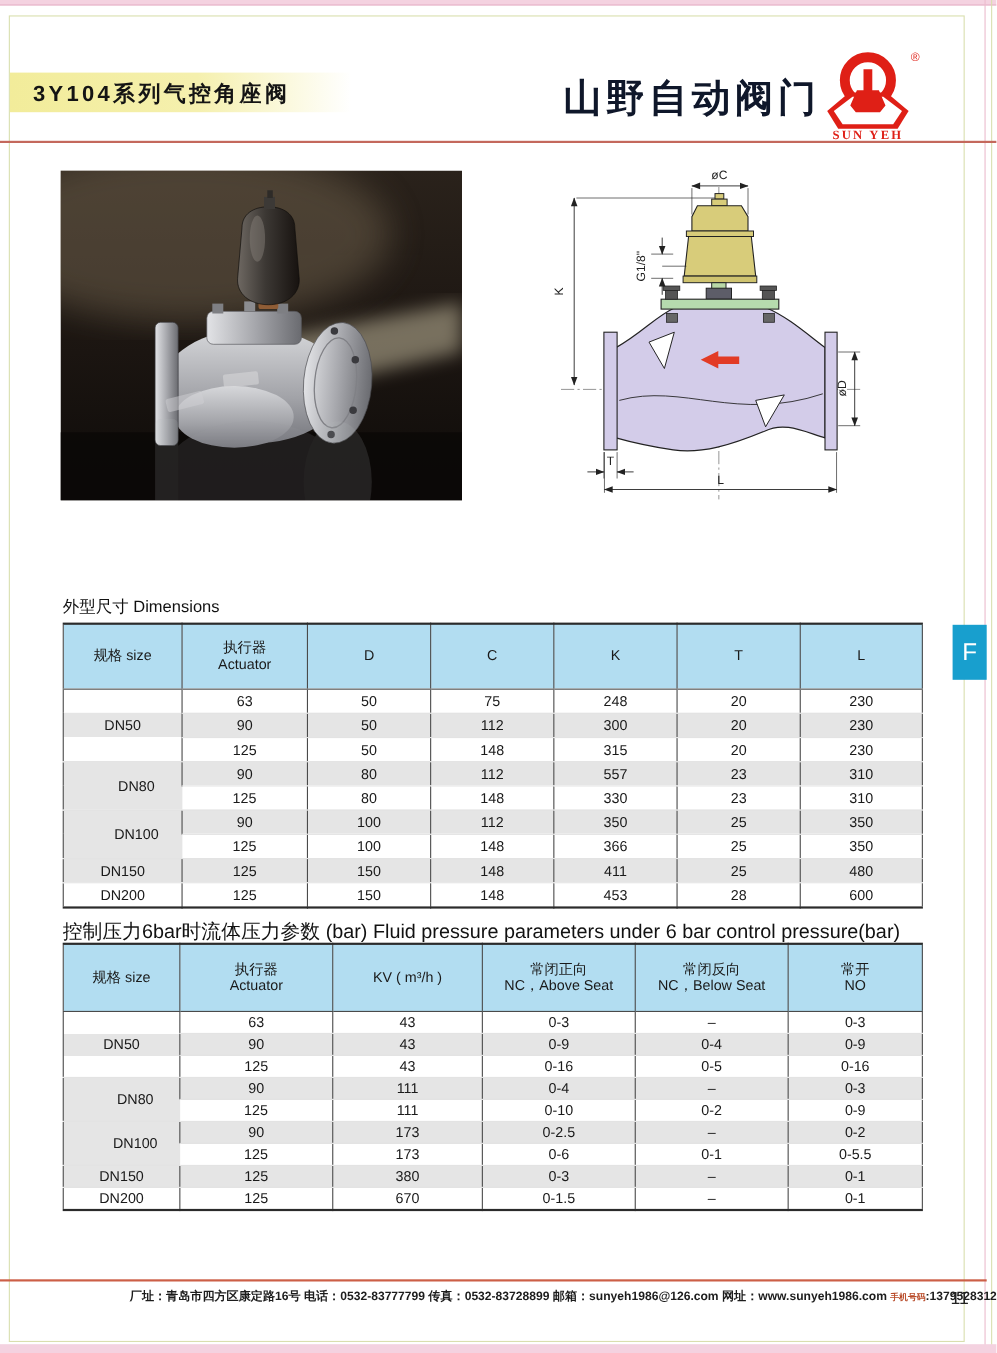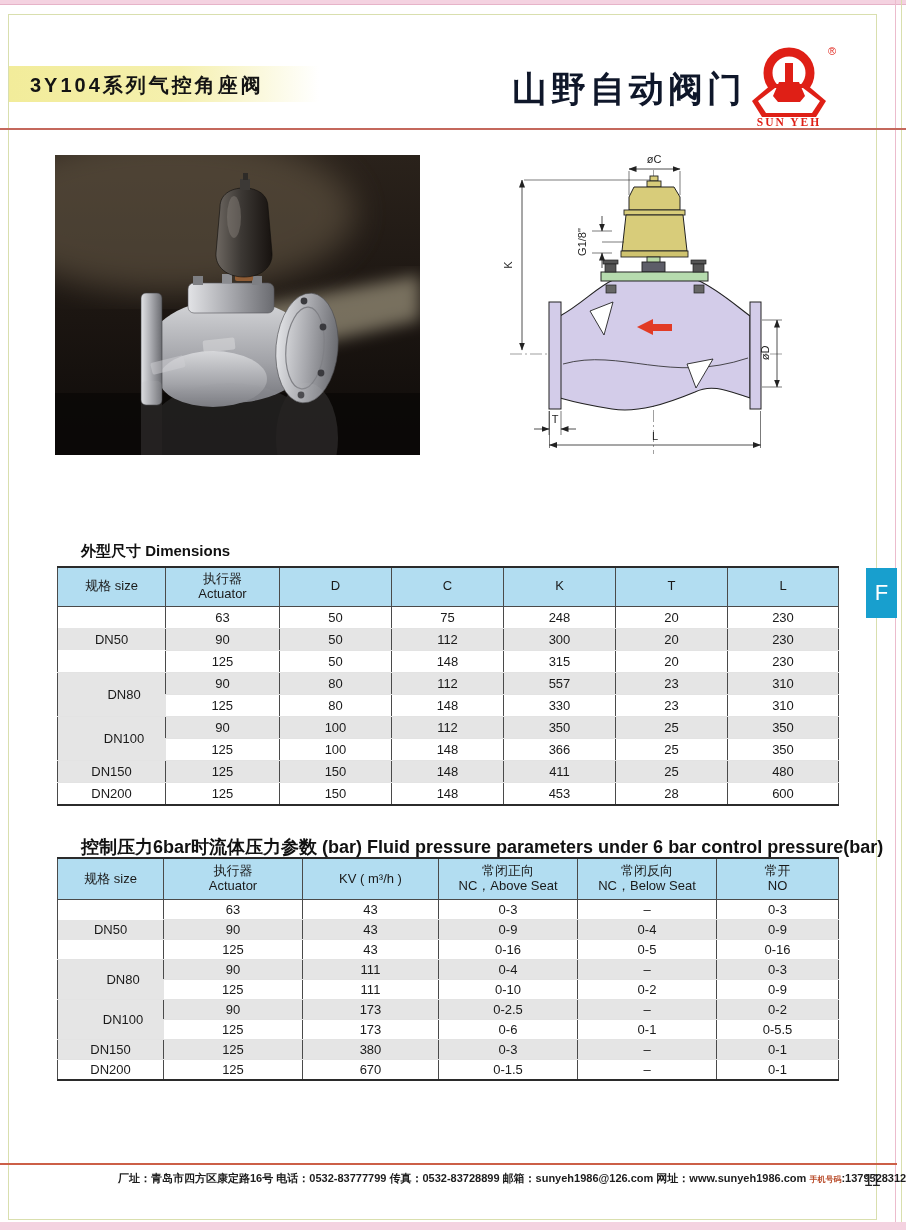--- a/index.html
+++ b/index.html
@@ -25,30 +25,30 @@
 
   
   .photo{left:55px;top:155px;width:365px;height:300px;}
   .diagram{left:500px;top:152px;width:345px;height:318px;}
   .dim-label{font-size:11px;fill:#222;font-family:"Liberation Sans","DejaVu Sans",sans-serif;}
   .cl{stroke:#777;stroke-width:0.7;stroke-dasharray:12 3 2 3;}
   .dim{stroke:#222;stroke-width:0.8;fill:none;}
   .ext{stroke:#222;stroke-width:0.6;fill:none;}
 
   
-  .sec-title{font-weight:bold;font-size:15px;color:#111;white-space:nowrap;margin-left:24px;}
+  .sec-title{font-weight:normal;font-size:15px;color:#111;white-space:nowrap;}
   .t1-title{left:57px;top:542px;}
   .t2-title{left:57px;top:835px;font-size:18px;}
   .t1-pos{left:57px;top:566px;}
   .t2-pos{left:57px;top:857px;}
   table.dtable{border-collapse:collapse;table-layout:fixed;width:781px;font-size:13px;
      border-top:2px solid #2b2b2b;border-bottom:2px solid #2b2b2b;
      border-left:1px solid #4a4a4a;border-right:1px solid #4a4a4a;}
   .dtable th{background:#b2ddf1;font-weight:normal;border-left:1px solid #4a4a4a;
-     border-bottom:1px solid #4a4a4a;padding:4px 0;line-height:1.15;text-align:center;}
+     border-bottom:1px solid #4a4a4a;padding:14px 0;line-height:1.15;text-align:center;}
   .dtable td{border-left:1px solid #4a4a4a;text-align:center;padding:0;
      border-bottom:1px solid #e3e3e3;background:#fff;}
   .dtable tr>*:first-child{border-left:none;}
   .dtable tr:last-child td{border-bottom:none;}
   .t1 th{height:28px;}
   .t1 td{height:21px;}
   .t2 th{height:32px;}
   .t2 td{height:19px;}
   .dtable tr.stripe td{background:#e5e5e5;}
   .dtable td.size-cell{border-bottom:none;}

